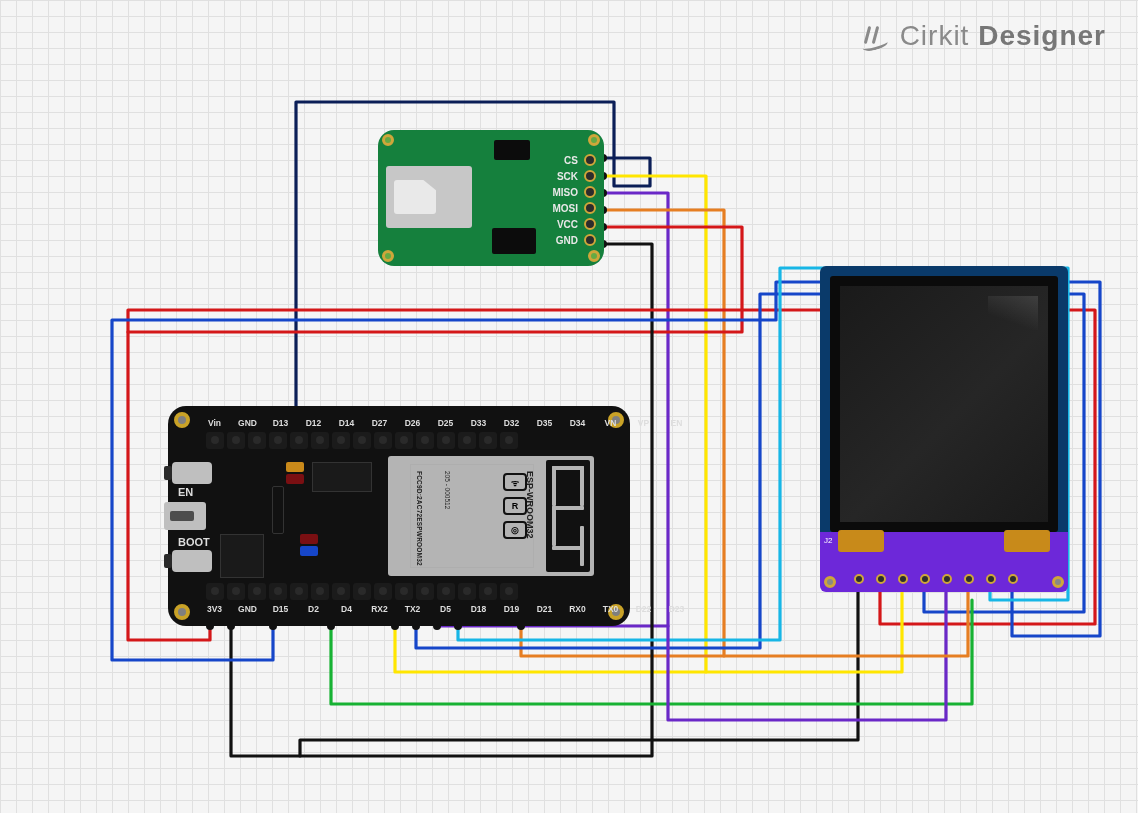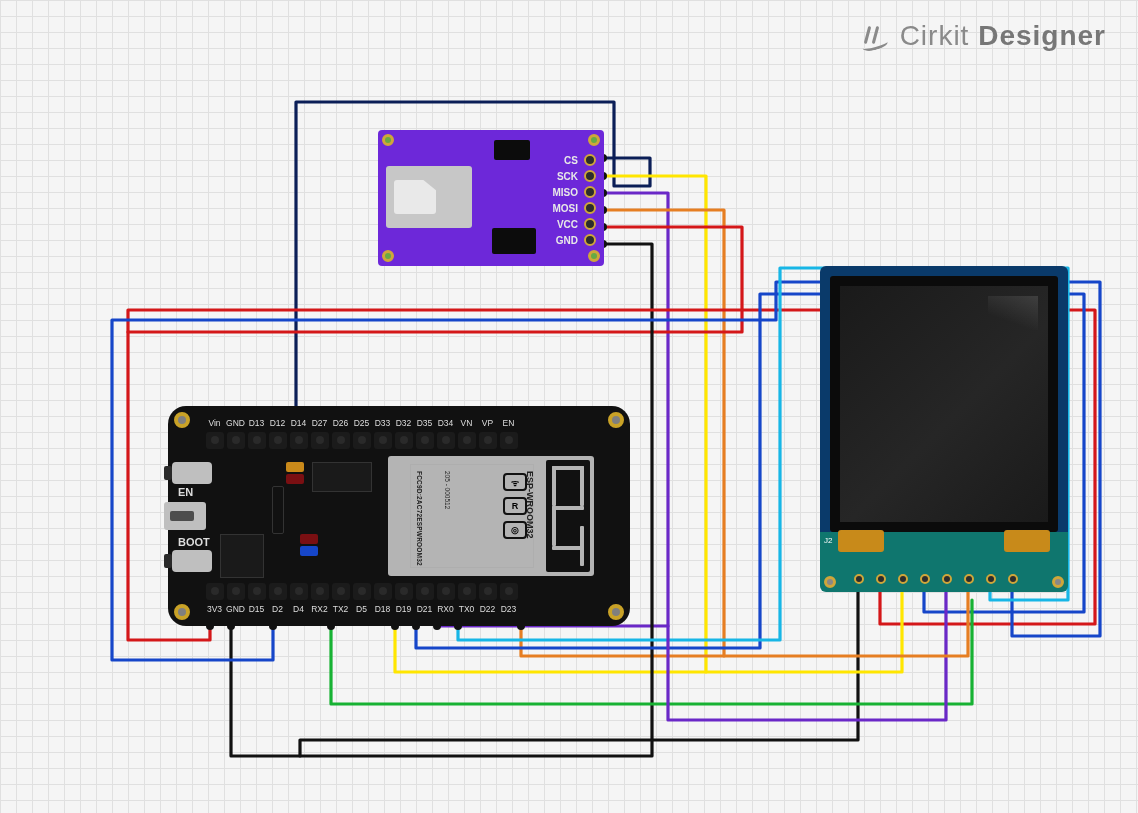--- a/index.html
+++ b/index.html
@@ -94,21 +94,21 @@
     position: absolute;
     left: 5px; top: 4px;
     width: 8px; height: 8px;
     background: #2a2a2a;
     border-radius: 50%;
   }
   #esp32 .pinrow-top { top: 26px; left: 38px; }
   #esp32 .pinrow-bot { bottom: 26px; left: 38px; }
 
   
-  .pinlabels { position: absolute; display: flex; gap: 0; font-size: 8.5px; color: #ddd; font-weight: 400; }
+  .pinlabels { position: absolute; display: flex; gap: 12px; font-size: 8.5px; color: #ddd; font-weight: 700; }
   .pinlabels span { width: 21px; text-align: center; }
   #esp32 .pl-top { top: 12px; left: 36px; }
   #esp32 .pl-bot { bottom: 12px; left: 36px; }
 
   
   #esp32 .usb {
     position: absolute; left: -4px; top: 96px;
     width: 42px; height: 28px;
     background: #bfbfbf; border-radius: 3px;
   }
@@ -171,22 +171,22 @@
   #esp32 .ic2 {
     position:absolute; top:56px; left:144px; width:60px; height:30px;
     background:#1a1a1a; border:1px solid #333;
   }
 
   
   #sdcard {
     position: absolute;
     left: 378px; top: 130px;
     width: 226px; height: 136px;
-    background: #6d28d9;
-    border-radius: 4px;
+    background: #15803d;
+    border-radius: 16px;
   }
   #sdcard .hole { position:absolute; width:12px; height:12px; border-radius:50%; background:#6a4; border:3px solid #cfa63a; }
   #sdcard .hole.tl { top:4px; left:4px; }
   #sdcard .hole.tr { top:4px; right:4px; }
   #sdcard .hole.bl { bottom:4px; left:4px; }
   #sdcard .hole.br { bottom:4px; right:4px; }
   #sdcard .slot {
     position:absolute; left:8px; top:36px; width:86px; height:62px;
     background:#c7c7c7; border-radius:3px;
   }
@@ -206,21 +206,21 @@
   #sdcard .pins .p .ring { width:12px; height:12px; border-radius:50%; background:#2c2c2c; border:2px solid #cfa63a; }
 
   
   #tft {
     position: absolute;
     left: 820px; top: 266px;
     width: 248px; height: 326px;
   }
   #tft .pcb {
     position:absolute; left:0; bottom:0; width:248px; height:60px;
-    background:#0f766e; border-radius:0 0 6px 6px;
+    background:#6d28d9; border-radius:0 0 6px 6px;
   }
   #tft .pcb .hole { position:absolute; width:12px; height:12px; border-radius:50%; background:#888; border:3px solid #cfa63a; }
   #tft .pcb .hole.l { left:4px; bottom:4px; }
   #tft .pcb .hole.r { right:4px; bottom:4px; }
   #tft .pcb .silk { position:absolute; left:4px; top:4px; color:#fff; font-size:8px; }
   #tft .pcb .pads {
     position:absolute; left:34px; bottom:8px;
     display:flex; gap:12px;
   }
   #tft .pcb .pads .pad {

